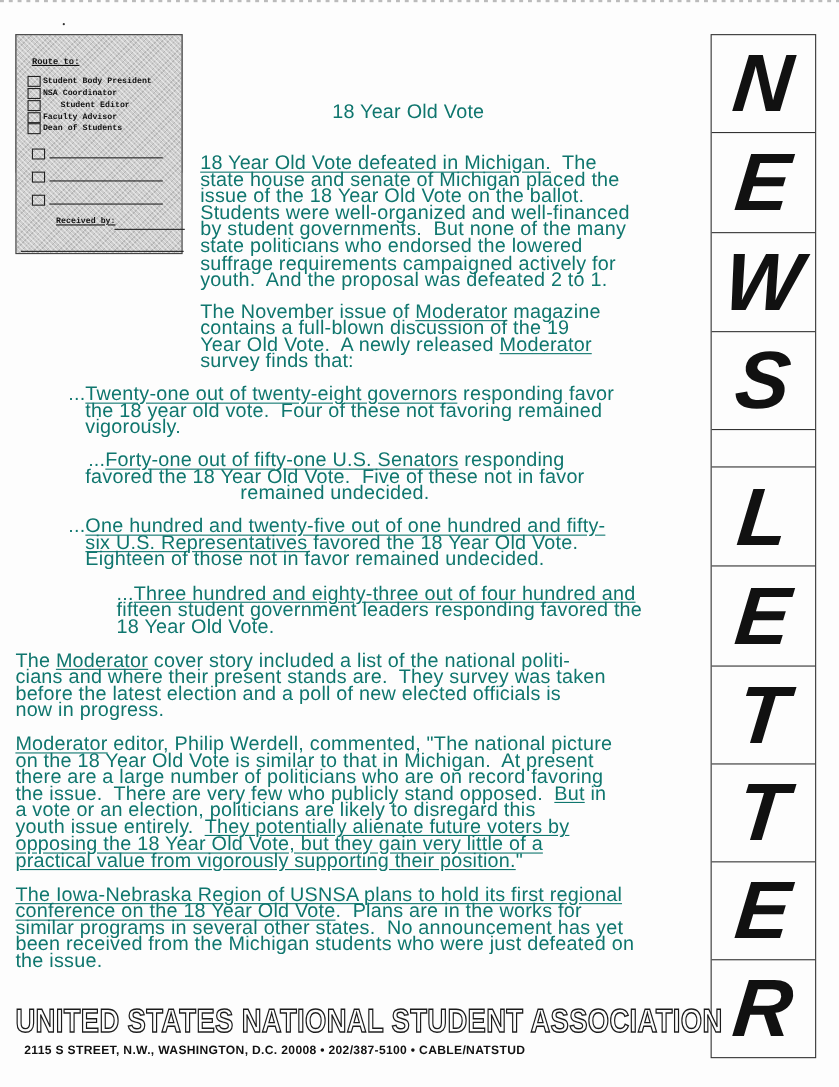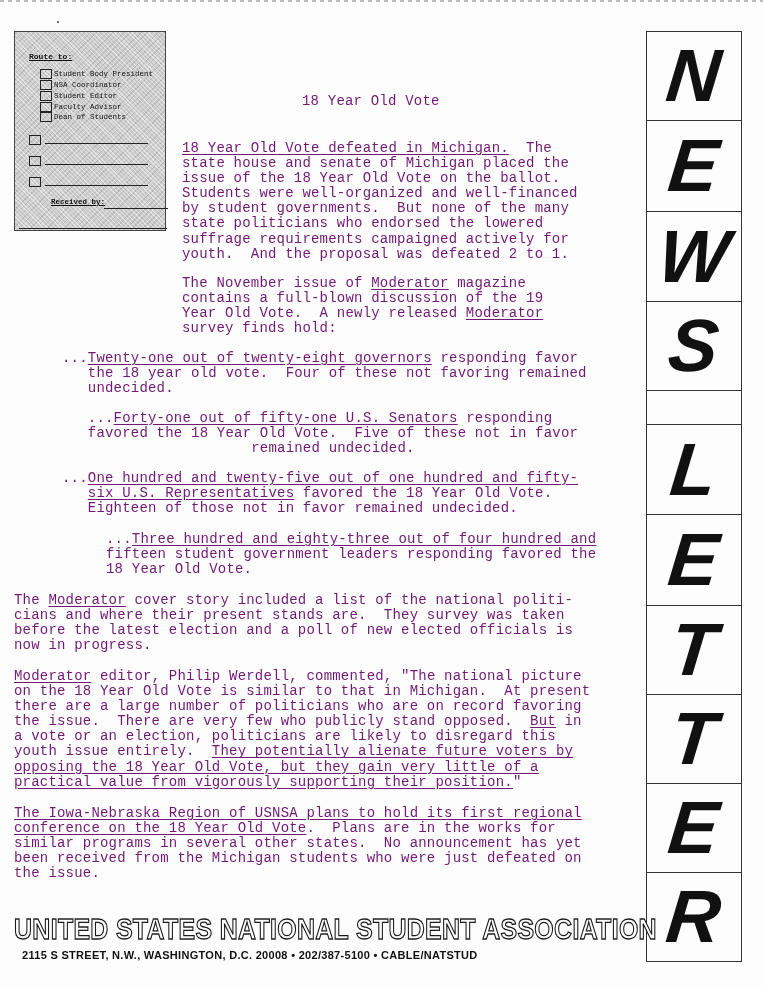--- a/index.html
+++ b/index.html
@@ -15,31 +15,31 @@
     border: 1.5px solid #444;
     background-color: #cdcdcd;
     background-image:
       repeating-linear-gradient(45deg, rgba(255,255,255,0.45) 0 1px, transparent 1px 3px),
       repeating-linear-gradient(-45deg, rgba(0,0,0,0.12) 0 1px, transparent 1px 4px);
   }
   #slip { height: 126px; }
 
   .slip-title { position: absolute; left: 15px; top: 21px; font-size: 8px; font-weight: bold;
     text-decoration: underline; font-family: "Liberation Mono", monospace; color: #111; }
-  .slip-opt { position: absolute; left: 26px; font-size: 7.5px; font-weight: normal; color: #111;
+  .slip-opt { position: absolute; left: 11px; font-size: 7.5px; font-weight: bold; color: #111;
     display: flex; align-items: center; white-space: nowrap; }
   .cb { display: inline-block; width: 12px; height: 10px; border: 1.5px solid #222; margin-right: 2px; background: transparent; }
   .slip-line { position: absolute; left: 15px; display: flex; align-items: flex-end; }
   .slip-line .rule { display: inline-block; width: 103px; height: 1px; background: #222; margin-left: 2px; margin-bottom: 1px; }
   .recv { position: absolute; left: 16px; top: 172px; font-size: 7.5px; font-weight: bold; text-decoration: underline; color: #111; padding-left: 32px; }
   .recv-rule { position: absolute; height: 1px; background: #222; }
 
   
-  .txt { position: absolute; font-family: Liberation Mono, monospace;
-    font-size: 14px; line-height: 15.1px; white-space: pre; color: #701a75; letter-spacing: 0.2px; }
+  .txt { position: absolute; font-family: Liberation Sans, sans-serif;
+    font-size: 18px; line-height: 15.1px; white-space: pre; color: #0f766e; letter-spacing: 0.2px; }
   .u { text-decoration: underline; text-underline-offset: 2px; }
 
   
   .nl-col { position: absolute; left: 646px; top: 31px; width: 96px; height: 931px;
     border: 1.5px solid #333; }
   .nl-cell { position: absolute; left: 0; width: 100%; border-bottom: 1.3px solid #333;
     display: flex; align-items: center; justify-content: center; }
   .nl-cell:last-child { border-bottom: none; }
   .nl-letter { font-family: "Liberation Sans", "DejaVu Sans", sans-serif; font-weight: bold;
     font-style: italic; font-size: 74px; color: #111; line-height: 1; transform: skewX(-6deg); }
@@ -64,21 +64,21 @@
   <div style="position:absolute;left:0;top:0;width:152px;height:200px;border:1.5px solid #444;background-color:#cdcdcd;background-image:repeating-linear-gradient(45deg, rgba(255,255,255,0.45) 0 1px, transparent 1px 3px),repeating-linear-gradient(-45deg, rgba(0,0,0,0.12) 0 1px, transparent 1px 4px);"></div>
   <div class="slip-title">Route to:</div>
   <div class="slip-opt" style="top:38px;">
       <span class="cb"></span>
       <span>Student Body President</span>
     </div>
   <div class="slip-opt" style="top:49px;">
       <span class="cb"></span>
       <span>NSA Coordinator</span>
     </div>
-  <div class="slip-opt" style="top:60px;">
+  <div class="slip-opt" style="top:60px;gap:16px;">
       <span class="cb"></span>
       <span>Student Editor</span>
     </div>
   <div class="slip-opt" style="top:71px;text-align:center;">
       <span class="cb"></span>
       <span>Faculty Advisor</span>
     </div>
   <div class="slip-opt" style="top:81px;">
       <span class="cb"></span>
       <span>Dean of Students</span>
@@ -109,25 +109,25 @@
 <span>issue of the 18 Year Old Vote on the ballot.</span>
 <span>Students were well-organized and well-financed</span>
 <span>by student governments.  But none of the many</span>
 <span>state politicians who endorsed the lowered</span>
 <span>suffrage requirements campaigned actively for</span>
 <span>youth.  And the proposal was defeated 2 to 1.</span></div>
 
 <div class="txt" style="left:182px;top:276px;"><span>The November issue of </span><span class="u">Moderator</span><span> magazine</span>
 <span>contains a full-blown discussion of the 19</span>
 <span>Year Old Vote.  A newly released </span><span class="u">Moderator</span>
-<span>survey finds hold:</span></div>
+<span>survey finds that:</span></div>
 
 <div class="txt" style="left:62px;top:351px;"><span>...</span><span class="u">Twenty-one out of twenty-eight governors</span><span> responding favor</span>
    <span>the 18 year old vote.  Four of these not favoring remained</span>
-   <span>undecided.</span></div>
+   <span>vigorously.</span></div>
 
 <div class="txt" style="left:62px;top:411px;text-align:center;"><span>...</span><span class="u">Forty-one out of fifty-one U.S. Senators</span><span> responding</span>
    <span>favored the 18 Year Old Vote.  Five of these not in favor</span>
    <span>remained undecided.</span></div>
 
 <div class="txt" style="left:62px;top:471px;"><span>...</span><span class="u">One hundred and twenty-five out of one hundred and fifty-</span>
    <span class="u">six U.S. Representatives</span><span> favored the 18 Year Old Vote.</span>
    <span>Eighteen of those not in favor remained undecided.</span></div>
 
 <div class="txt" style="left:62px;top:532px;margin-left:44px;"><span>...</span><span class="u">Three hundred and eighty-three out of four hundred and</span>

